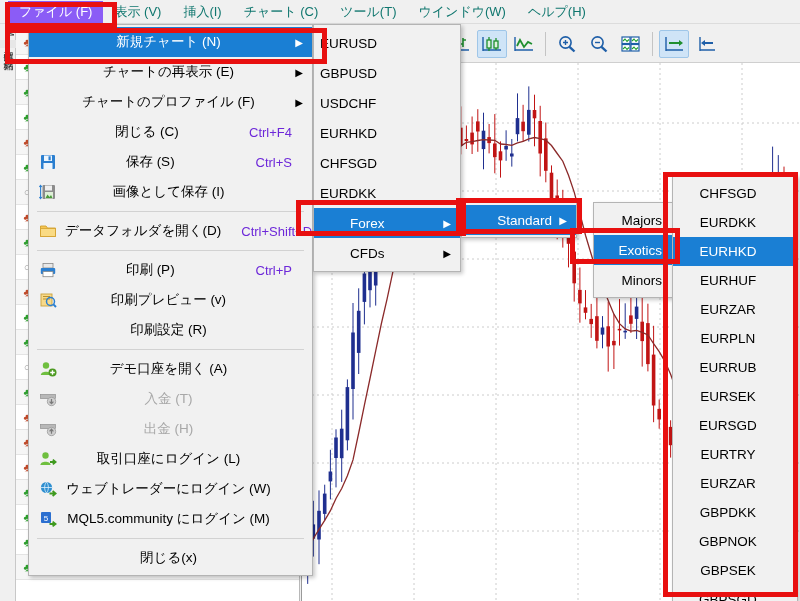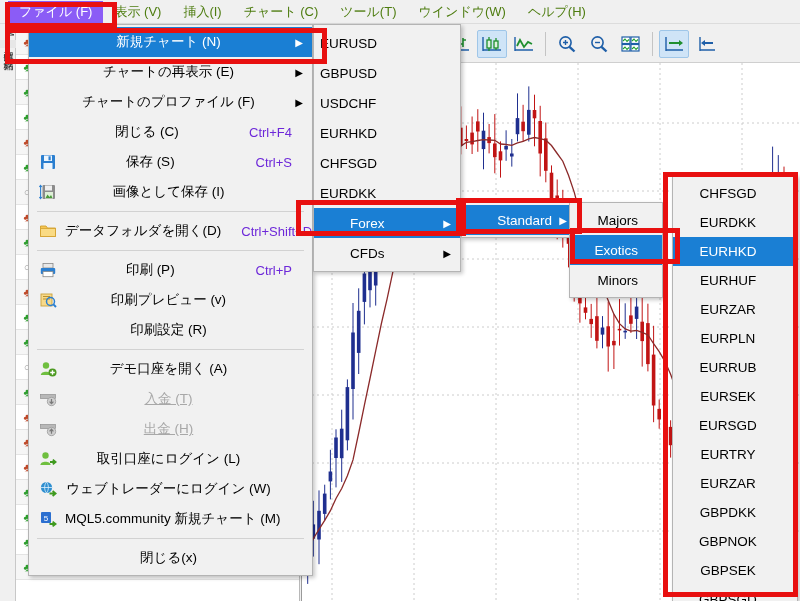--- a/index.html
+++ b/index.html
@@ -14,21 +14,21 @@
   
   #app { position:absolute; inset:0; background:#f0f0f0; }
 
   
   #menubar {
     position:absolute; left:0; top:0; width:800px; height:24px;
     background:#f0f0f0; border-bottom:1px solid #dcdcdc;
     display:flex; align-items:center; padding-left:8px;
   }
   .menubar-item {
-    font-size:13px; color:#4d7c0f; padding:3px 11px; white-space:nowrap;
+    font-size:13px; color:#0f766e; padding:3px 11px; white-space:nowrap;
     line-height:16px;
   }
   .menubar-item.active { background:#8b5cf6; color:#fff; }
 
   
   #toolbar {
     position:absolute; left:430px; top:25px; width:370px; height:38px;
     background:#f0f0f0; border-bottom:1px solid #cfcfcf;
     display:flex; align-items:center; gap:2px; padding-left:4px;
   }
@@ -75,21 +75,21 @@
   .menu {
     position:absolute; background:#f1f1f1; border:1px solid #b4b4b4;
     box-shadow:2px 2px 4px rgba(0,0,0,.22); padding:2px 0;
     font-size:13.5px; color:#000;
   }
   .mi {
     height:30px; display:flex; align-items:center; position:relative;
     padding:0 6px; white-space:nowrap;
   }
   .mi.sel { background:#1a7fd4; color:#fff; }
-  .mi.dis { color:#a8a8a8;text-decoration:underline; }
+  .mi.dis { color:#a8a8a8; }
   .mi .ico { width:26px; height:22px; display:flex; align-items:center; justify-content:center; flex:none; }
   .mi .lbl { flex:1 1 auto; padding-left:4px; }
   .mi .acc { color:#6d28d9; padding-left:20px; font-size:13px; }
   .mi.sel .acc { color:#fff; }
   .mi .arw { width:14px; text-align:center; font-size:10px; }
   .sep { height:1px; background:#d2d2d2; margin:4px 8px; }
 
   
   #menu-file { left:28px; top:24px; width:285px; }
   #menu-file .mi .lbl { font-size:13.5px;text-align:center; }
@@ -100,21 +100,21 @@
   #menu-newchart .mi.row-left { justify-content:flex-start; }
   #menu-newchart .mi .lbl { flex:1; padding-left:0; }
   #menu-newchart .mi.row-left .lbl { text-align:left; padding-left:30px; }
 
   
   #menu-standard { left:461px; top:202px; width:116px; padding:2px 0; }
   #menu-standard .mi { height:30px; }
   #menu-standard .mi .lbl { text-align:right; padding-right:4px; }
 
   
-  #menu-groups { left:569px; top:202px; width:94px; padding:2px 0; }
+  #menu-groups { left:593px; top:202px; width:94px; padding:2px 0; }
   #menu-groups .mi { height:30px; justify-content:flex-end; }
   #menu-groups .mi .lbl { flex:0 0 auto; padding-right:4px; }
 
   
   #menu-pairs { left:672px; top:175px; width:126px; height:430px; padding:3px 0; }
   #menu-pairs .mi { height:29px; justify-content:center; }
   #menu-pairs .mi .lbl { text-align:center; flex:1; padding-left:0; }
 
   
   .redbox { position:absolute; border:5px solid #e81010; pointer-events:none; }
@@ -643,21 +643,21 @@
         <span class="arw"></span>
       </div>
       <div class="mi">
         <span class="ico">
           <svg width="18" height="18" viewBox="0 0 18 18">
             <rect x="2" y="2" width="10" height="11" rx="1" fill="#2b6fd0"></rect>
             <text x="7" y="10.5" font-size="8" fill="#fff" text-anchor="middle" font-family="Liberation Sans">5</text>
             <path d="M10.5 14 H16 M13.6 11.6 L16.6 14 L13.6 16.4" stroke="#3f9a1f" stroke-width="1.8" fill="none"></path>
           </svg>
         </span>
-        <span class="lbl">MQL5.community 新規チャート (M)</span>
+        <span class="lbl">MQL5.community にログイン (M)</span>
         <span class="acc"></span>
         <span class="arw"></span>
       </div>
       <div class="sep"></div>
       <div class="mi">
         <span class="ico"></span>
         <span class="lbl">閉じる(x)</span>
         <span class="acc"></span>
         <span class="arw"></span>
       </div>

